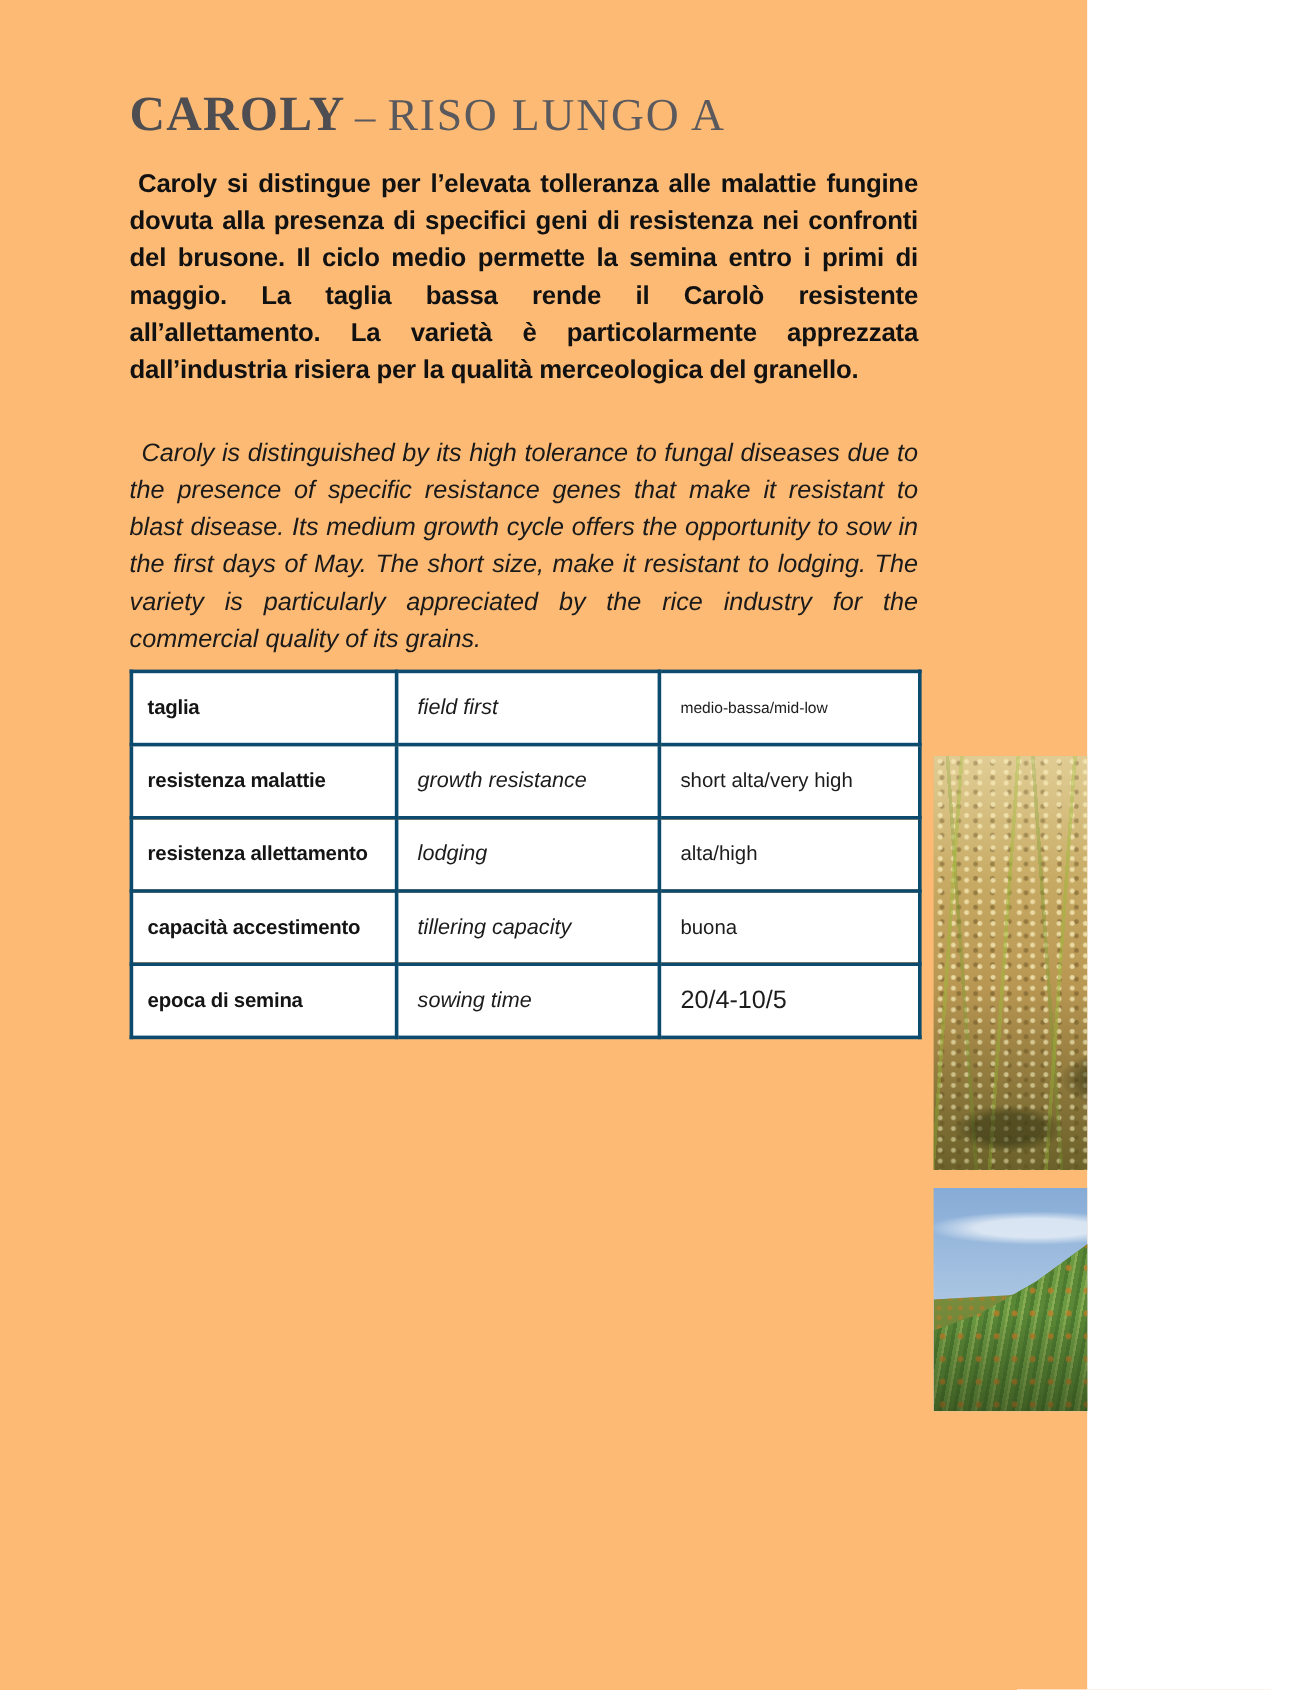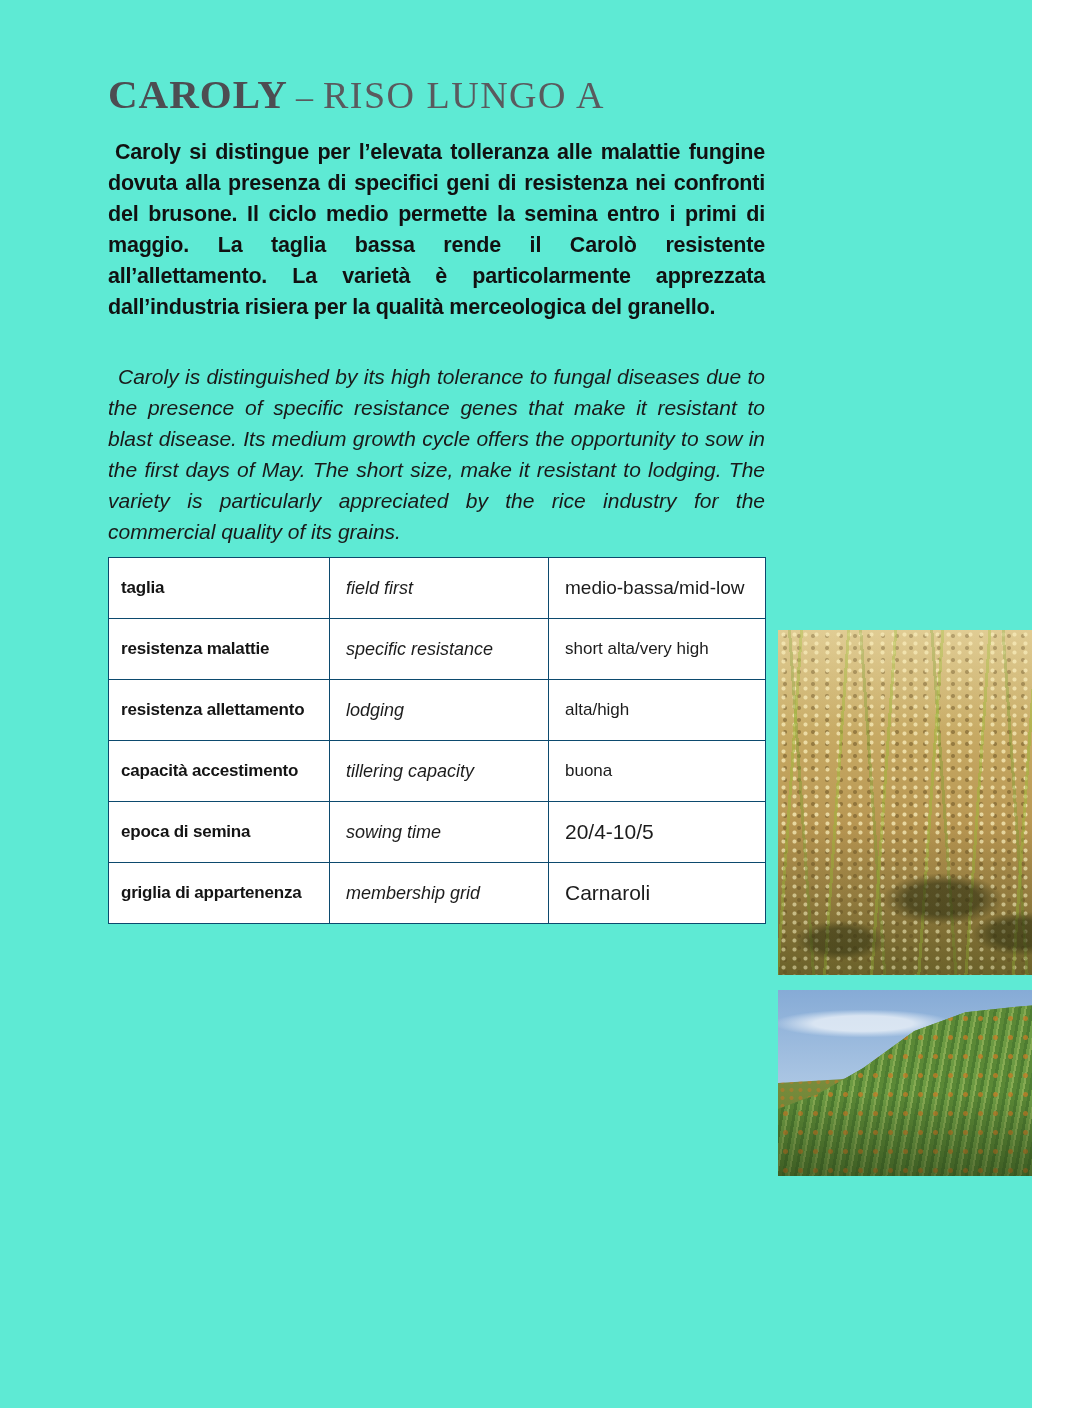--- a/index.html
+++ b/index.html
@@ -1,23 +1,23 @@
 <!DOCTYPE html>
 <html><head>
 <meta charset="utf-8">
 <style>
   * { margin: 0; padding: 0; box-sizing: border-box; }
   html, body { background: #ffffff; }
   body { font-family: "Liberation Sans", sans-serif; color: #0f0f0f; }
 
   .page {
     position: relative;
-    width: 1032px;
+    width: 906px;
     height: 1408px;
-    background: #5eead4;
+    background: #fdba74;
     overflow: hidden;
     padding-left: 29px;
   }
 
   .content {
     position: absolute;
     left: 108px;
     top: 72px;
     width: 657px;
   }
@@ -69,21 +69,21 @@
   }
 
   
   table.spec {
     margin-top: 10px;
     width: 657px;
     border-collapse: collapse;
     table-layout: fixed;
   }
   table.spec td {
-    border: 1px solid #0c4a6e;
+    border: 3px solid #0c4a6e;
     height: 61px;
     vertical-align: middle;
     background: #ffffff;
     overflow: hidden;
   }
   td.c-label {
     padding-left: 12px;
     font-weight: 700;
     font-size: 17px;
     letter-spacing: -0.2px;
@@ -93,21 +93,21 @@
     padding-left: 16px;
     font-style: italic;
     font-size: 18px;
     color: #1c1c1c;
   }
   td.c-val {
     padding-left: 16px;
     font-size: 17px;
     color: #1c1c1c;
   }
-  td.c-val.v-md { font-size: 19px; }
+  td.c-val.v-md { font-size: 13px; }
   td.c-val.v-sm { font-size: 15px; }
   td.c-val.v-lg { font-size: 21px; }
   td.c-footer {
     padding-left: 12px;
     font-weight: 700;
     font-size: 17.5px;
     letter-spacing: -0.2px;
     color: #141414;
   }
 
@@ -207,42 +207,37 @@
           <col style="width:217px">
       </colgroup>
       <tbody>
         <tr>
           <td class="c-label">taglia</td>
           <td class="c-en">field first</td>
           <td class="c-val v-md">medio-bassa/mid-low</td>
         </tr>
         <tr>
           <td class="c-label">resistenza malattie</td>
-          <td class="c-en">specific resistance</td>
+          <td class="c-en">growth resistance</td>
           <td class="c-val">short alta/very high</td>
         </tr>
         <tr>
           <td class="c-label">resistenza allettamento</td>
           <td class="c-en">lodging</td>
           <td class="c-val">alta/high</td>
         </tr>
         <tr>
           <td class="c-label">capacità accestimento</td>
           <td class="c-en">tillering capacity</td>
           <td class="c-val">buona</td>
         </tr>
         <tr>
           <td class="c-label">epoca di semina</td>
           <td class="c-en">sowing time</td>
           <td class="c-val v-lg">20/4-10/5</td>
-        </tr>
-        <tr>
-          <td class="c-label">griglia di appartenenza</td>
-          <td class="c-en">membership grid</td>
-          <td class="c-val v-lg">Carnaroli</td>
         </tr>
       </tbody>
     </table>
 
   </div>
 
   <div class="photo photo-field">
     <div class="field-shade"></div>
   </div>
 

